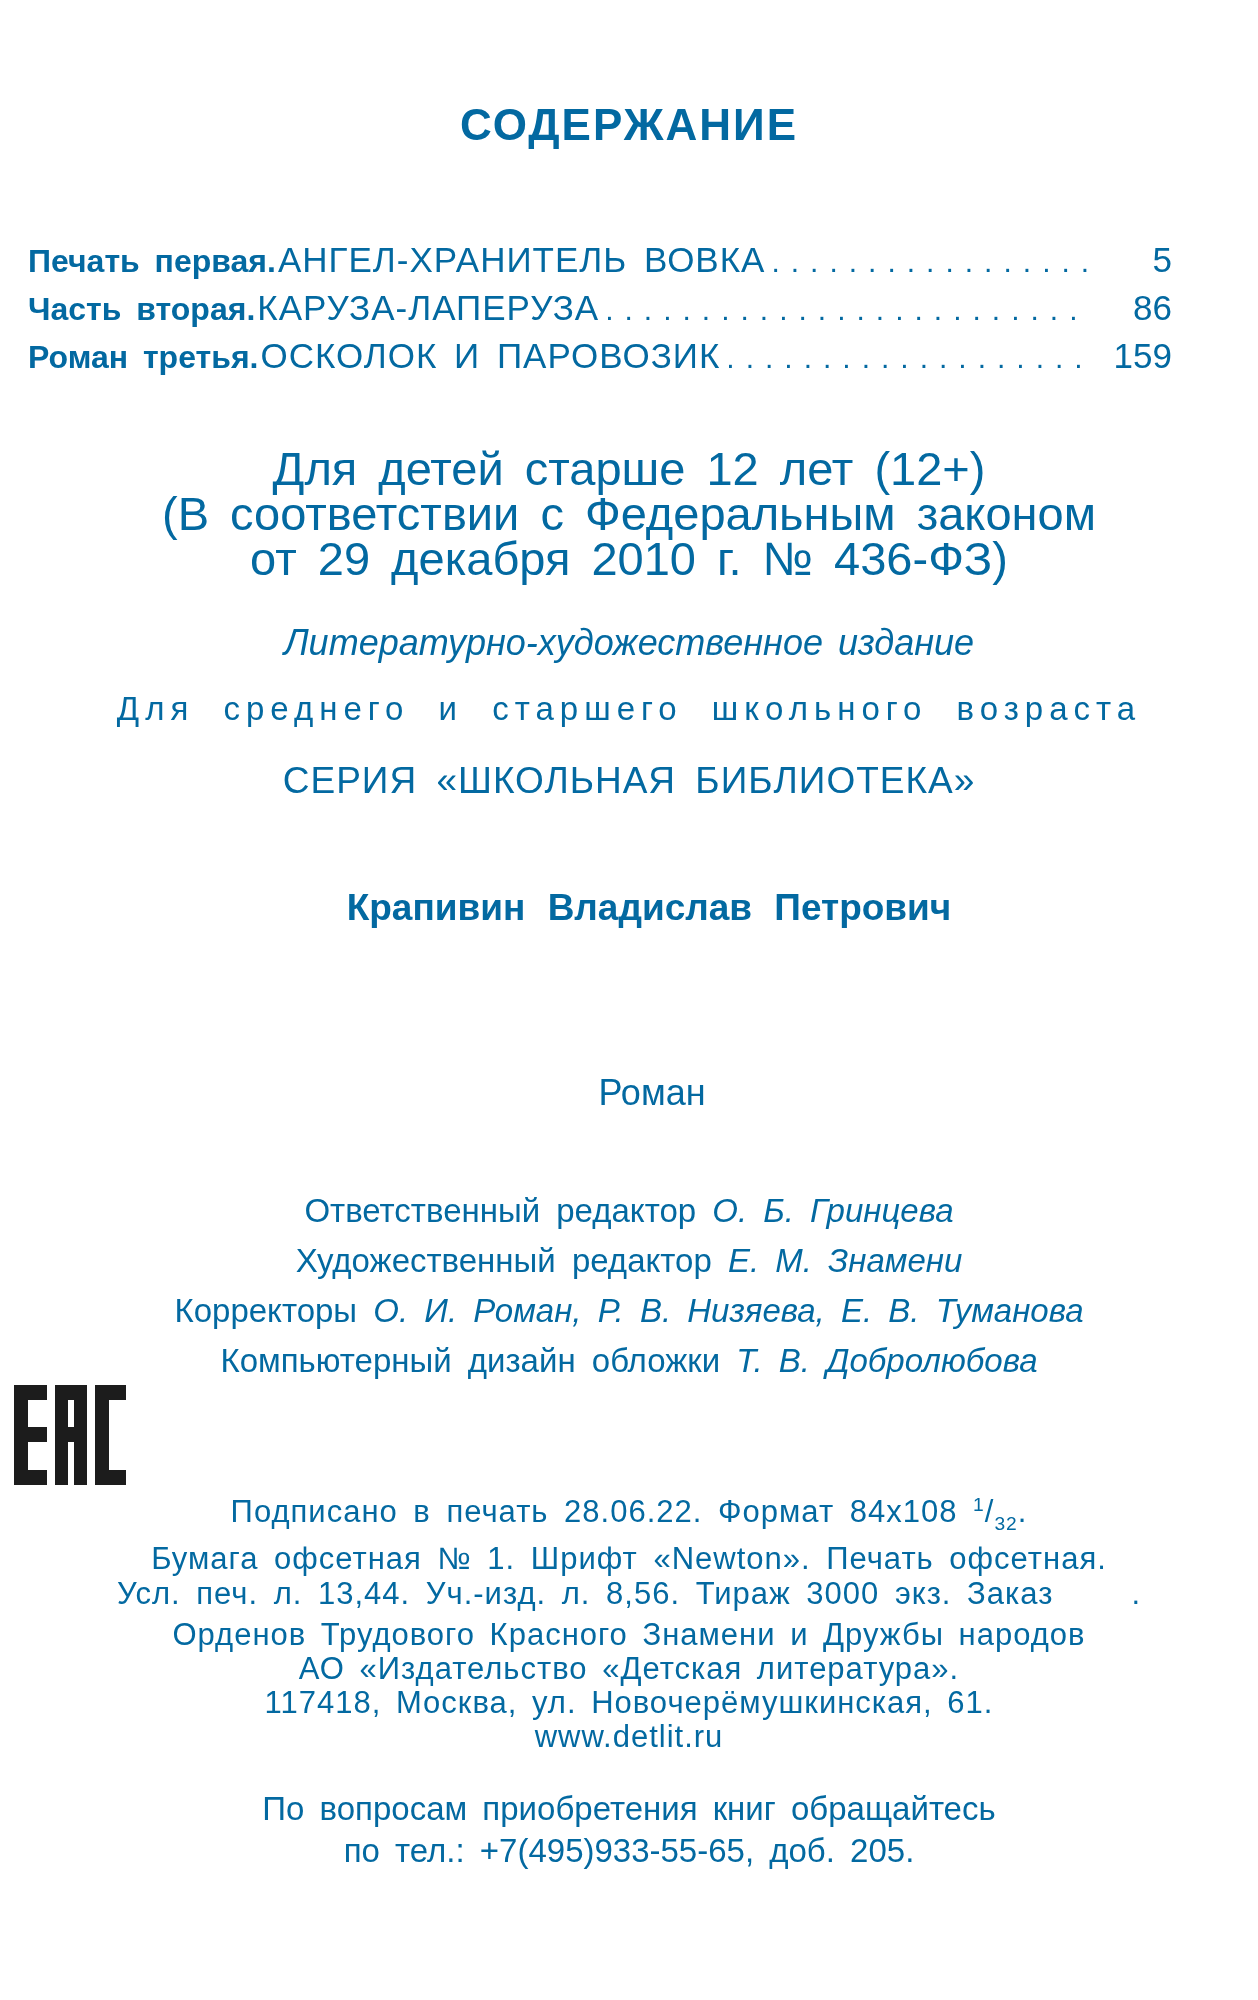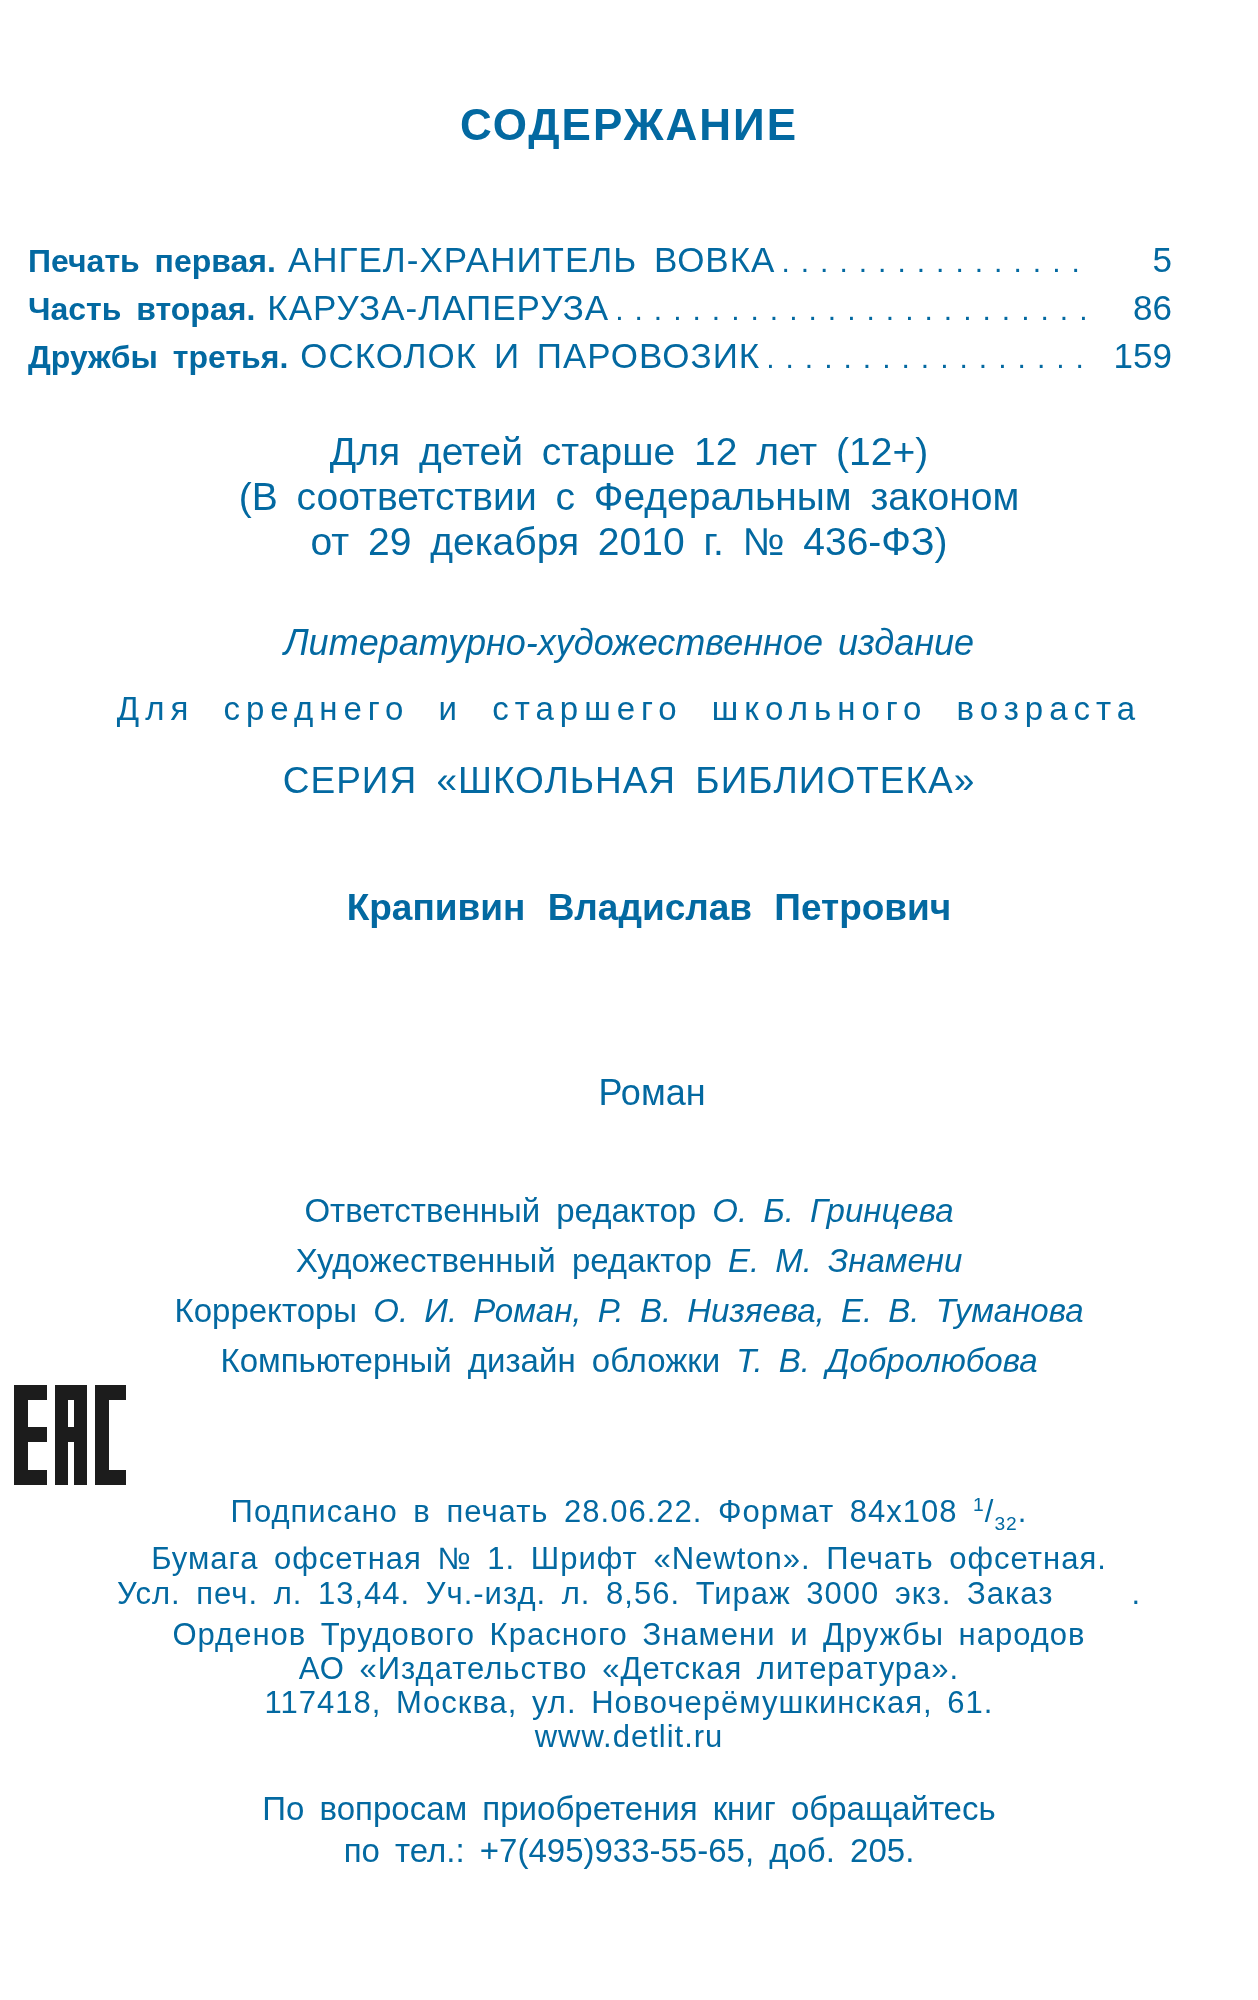--- a/index.html
+++ b/index.html
@@ -18,28 +18,28 @@
     font-size:44px;font-weight:bold;letter-spacing:2px;
   }
   .toc-wrap{
     position:absolute;top:240px;left:28px;right:86px;
   }
   .toc-row{
     display:flex;align-items:baseline;
     height:48px;font-size:35px;word-spacing:6px;
   }
   .toc-part{font-weight:bold;font-size:32px;white-space:nowrap;}
-  .toc-name{margin-left:12px;white-space:nowrap;letter-spacing:1px;}
+  .toc-name{margin-left:2px;white-space:nowrap;letter-spacing:1px;}
   .toc-dots{
     flex:1;overflow:hidden;white-space:nowrap;
     letter-spacing:11px;font-size:30px;margin:0 6px;
   }
   .toc-page{min-width:76px;text-align:right;}
 
-  .age{top:429px;font-size:39px;line-height:45px;word-spacing:8px;}
+  .age{top:446px;font-size:47px;line-height:45px;word-spacing:8px;}
   .edition{top:622px;font-size:36px;font-style:italic;word-spacing:5px;}
   .audience{top:690px;font-size:33px;letter-spacing:6px;word-spacing:14px;}
   .series{top:760px;font-size:37px;letter-spacing:1px;word-spacing:8px;}
   .author{top:887px;font-size:37px;font-weight:bold;word-spacing:12px;margin-left:20px;}
   .booktitle{top:940px;font-size:43px;font-weight:bold;line-height:51px;word-spacing:10px;letter-spacing:1px;}
   .genre{top:1072px;font-size:36px;margin-left:23px;}
 
   .staff{top:1186px;font-size:33px;line-height:50px;word-spacing:7px;}
   .staff .name{font-style:italic;}
 
@@ -65,21 +65,21 @@
       <span class="toc-dots">........................................................</span>
       <span class="toc-page">5</span>
     </div>
     <div class="toc-row">
       <span class="toc-part">Часть вторая.</span>
       <span class="toc-name">КАРУЗА-ЛАПЕРУЗА</span>
       <span class="toc-dots">........................................................</span>
       <span class="toc-page">86</span>
     </div>
     <div class="toc-row">
-      <span class="toc-part">Дружбы третья.</span>
+      <span class="toc-part">Роман третья.</span>
       <span class="toc-name">ОСКОЛОК И ПАРОВОЗИК</span>
       <span class="toc-dots">........................................................</span>
       <span class="toc-page">159</span>
     </div>
   </div>
 
   <div class="c age">
     <div>Для детей старше 12 лет (12+)</div>
     <div>(В соответствии с Федеральным законом</div>
     <div>от 29 декабря 2010 г. № 436-ФЗ)</div>

